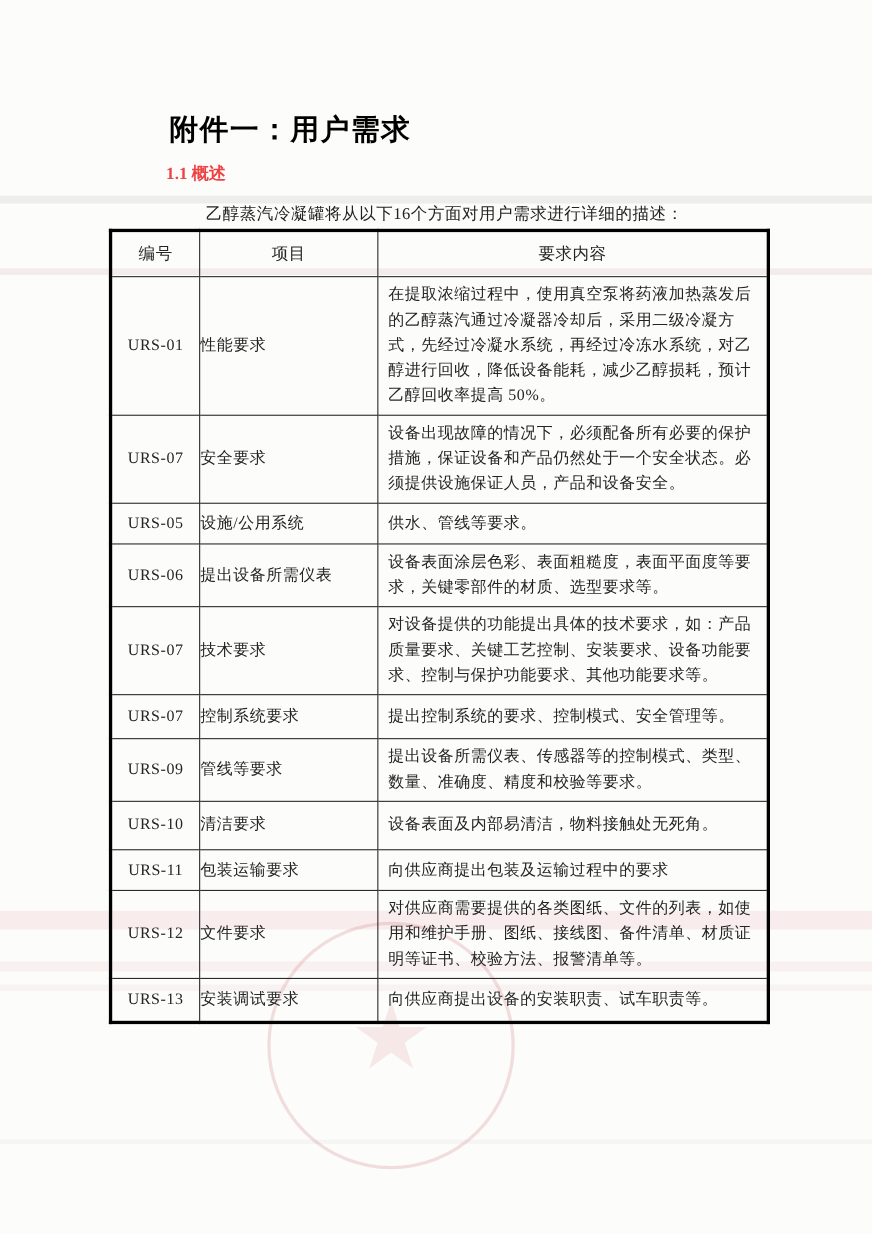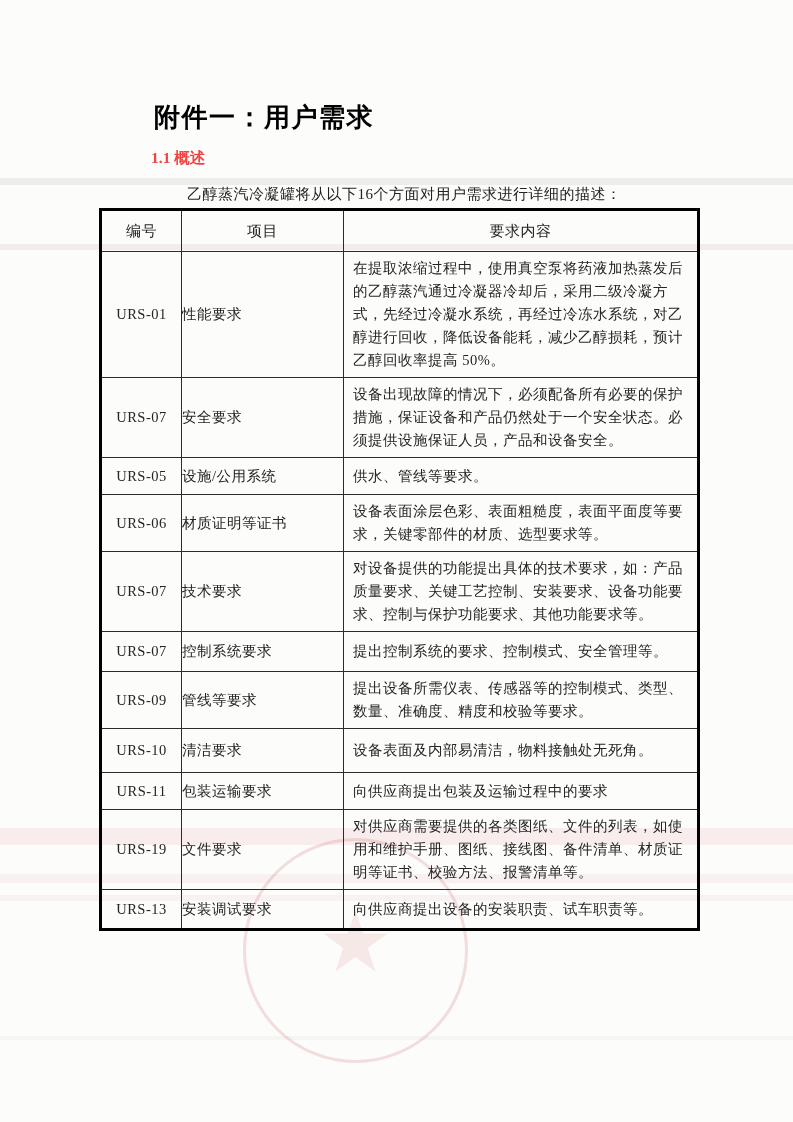--- a/index.html
+++ b/index.html
@@ -150,21 +150,21 @@
         <td class="c-item">安全要求</td>
         <td class="c-content">设备出现故障的情况下，必须配备所有必要的保护措施，保证设备和产品仍然处于一个安全状态。必须提供设施保证人员，产品和设备安全。</td>
       </tr>
       <tr class="r5">
         <td class="c-id">URS-05</td>
         <td class="c-item">设施/公用系统</td>
         <td class="c-content">供水、管线等要求。</td>
       </tr>
       <tr class="r6">
         <td class="c-id">URS-06</td>
-        <td class="c-item">材质证明等证书</td>
+        <td class="c-item">提出设备所需仪表</td>
         <td class="c-content">设备表面涂层色彩、表面粗糙度，表面平面度等要求，关键零部件的材质、选型要求等。</td>
       </tr>
       <tr class="r7">
         <td class="c-id">URS-07</td>
         <td class="c-item">技术要求</td>
         <td class="c-content">对设备提供的功能提出具体的技术要求，如：产品质量要求、关键工艺控制、安装要求、设备功能要求、控制与保护功能要求、其他功能要求等。</td>
       </tr>
       <tr class="r8">
         <td class="c-id">URS-07</td>
         <td class="c-item">控制系统要求</td>
@@ -179,21 +179,21 @@
         <td class="c-id">URS-10</td>
         <td class="c-item">清洁要求</td>
         <td class="c-content">设备表面及内部易清洁，物料接触处无死角。</td>
       </tr>
       <tr class="r11">
         <td class="c-id">URS-11</td>
         <td class="c-item">包装运输要求</td>
         <td class="c-content">向供应商提出包装及运输过程中的要求</td>
       </tr>
       <tr class="r12">
-        <td class="c-id">URS-19</td>
+        <td class="c-id">URS-12</td>
         <td class="c-item">文件要求</td>
         <td class="c-content">对供应商需要提供的各类图纸、文件的列表，如使用和维护手册、图纸、接线图、备件清单、材质证明等证书、校验方法、报警清单等。</td>
       </tr>
       <tr class="r13">
         <td class="c-id">URS-13</td>
         <td class="c-item">安装调试要求</td>
         <td class="c-content">向供应商提出设备的安装职责、试车职责等。</td>
       </tr>
     </tbody>
   </table>

